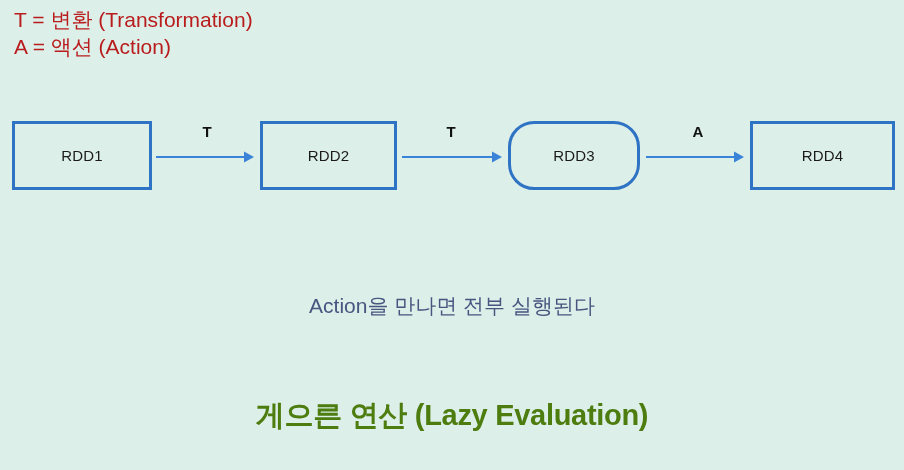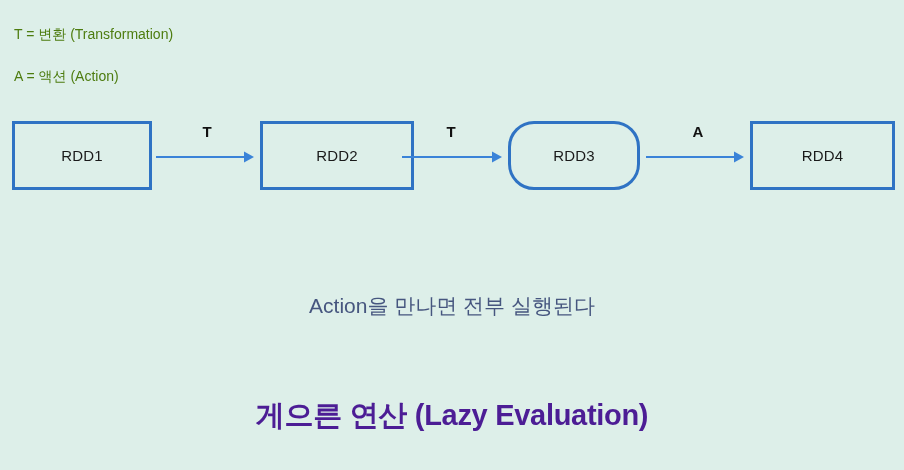--- a/index.html
+++ b/index.html
@@ -16,25 +16,24 @@
   }
 
   
   .legend {
     position: absolute;
     left: 14px;
     top: 6px;
     width: 500px;
   }
   .legend-line {
-    color: #4d7c0f;
-    font-size: 14px;
+    color: #b91c1c;
+    font-size: 21px;
     line-height: 27px;
     white-space: nowrap;
-    margin-top: 15px;
   }
 
   
   .diagram {
     position: absolute;
     left: 0;
     top: 0;
     width: 904px;
     height: 470px;
   }
@@ -88,21 +87,21 @@
     white-space: nowrap;
   }
 
   
   .title {
     position: absolute;
     left: 0;
     top: 396px;
     width: 904px;
     text-align: center;
-    color: #4c1d95;
+    color: #4d7c0f;
     font-size: 29px;
     font-weight: bold;
     letter-spacing: -0.3px;
     white-space: nowrap;
   }
 </style>
 </head>
 <body>
 
 <div class="legend">
@@ -117,21 +116,21 @@
   </div>
 
   <div class="arrow-label" style="left:192px;">T</div>
   <div class="arrow" style="left:156px; width:100px;">
     <svg width="100" height="18" viewBox="0 0 100 18" aria-hidden="true">
       <line x1="0" y1="9" x2="90" y2="9" stroke="#3a83d8" stroke-width="2"></line>
       <polygon points="88,3.5 98,9 88,14.5" fill="#3a83d8"></polygon>
     </svg>
   </div>
 
-  <div class="rdd-box" style="left:260px; width:154px;">
+  <div class="rdd-box" style="left:260px; width:137px;">
     <span class="rdd-label">RDD2</span>
   </div>
 
   <div class="arrow-label" style="left:436px;">T</div>
   <div class="arrow" style="left:402px; width:102px;">
     <svg width="102" height="18" viewBox="0 0 102 18" aria-hidden="true">
       <line x1="0" y1="9" x2="92" y2="9" stroke="#3a83d8" stroke-width="2"></line>
       <polygon points="90,3.5 100,9 90,14.5" fill="#3a83d8"></polygon>
     </svg>
   </div>

